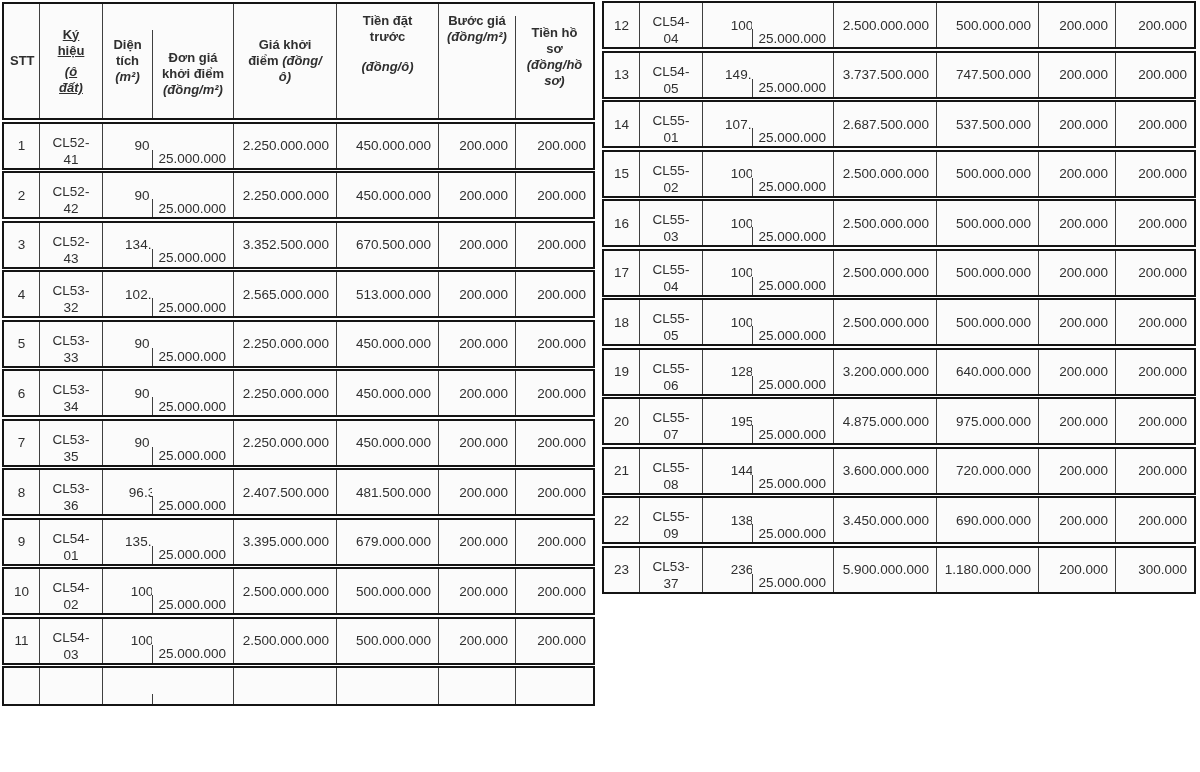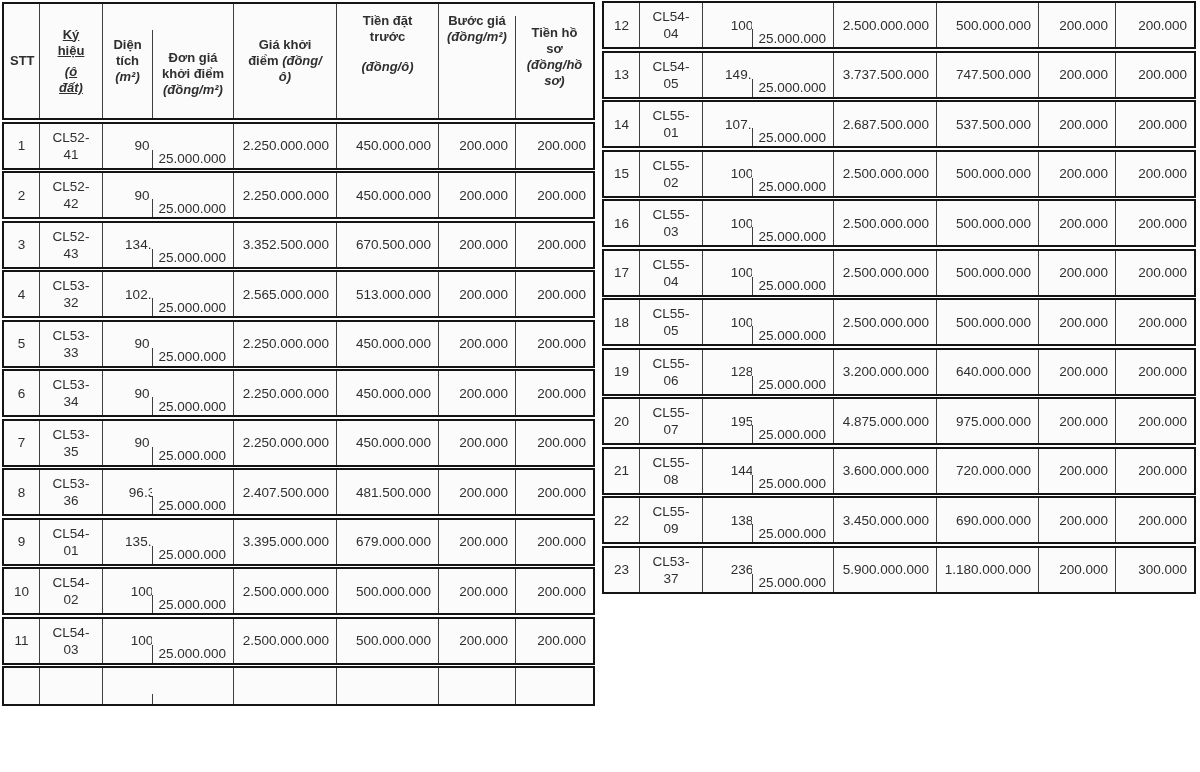--- a/index.html
+++ b/index.html
@@ -40,21 +40,21 @@
     justify-content: center;
     font-size: 13.5px;
     line-height: 17px;
     color: var(--text);
     overflow: hidden;
   }
   .tcell:first-child { border-left: none; }
 
   
   .c0 { width: 35px; }
-  .c1 { width: 63px; }
+  .c1 { width: 63px; justify-content: flex-end; }
   .c2 { width: 50px; padding-left: 29px; }
   .c3 { width: 81px; margin-top: 26px; }
   .c4 { width: 103px; }
   .c5 { width: 102px; }
   .c6 { width: 77px; }
   .c7 { flex: 1; }
 
   
   .ctr { align-items: center; text-align: center; }
   .num { align-items: flex-end; text-align: right; padding-right: 7px; }

